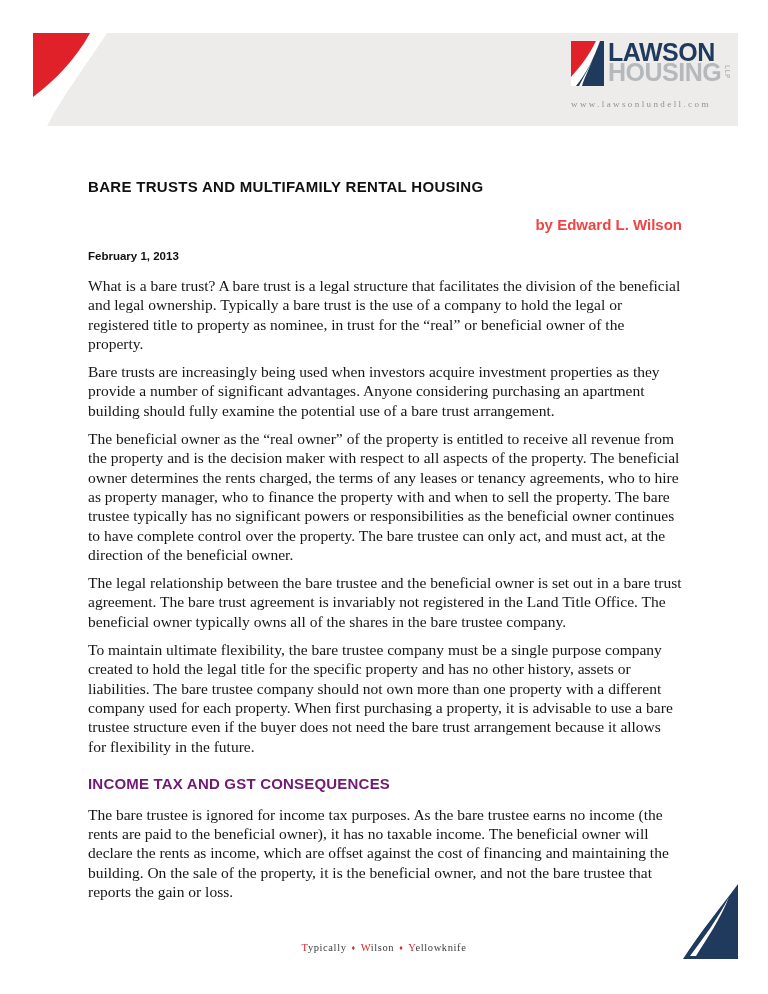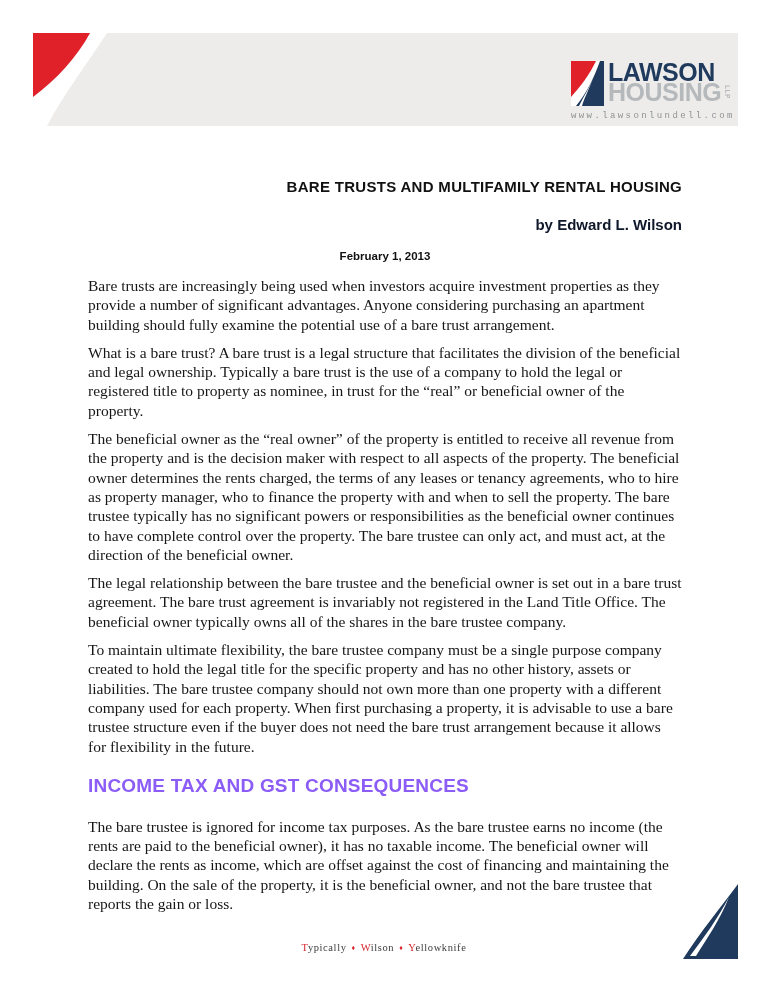--- a/index.html
+++ b/index.html
@@ -11,64 +11,64 @@
   }
 
   
   .banner {
     position:absolute; left:33px; top:33px; width:705px; height:93px;
     background:#edeceb;
   }
   .corner-swoosh { position:absolute; left:0; top:0; }
 
   .logo {
-    position:absolute; right:5px; top:28px; width:162px;
+    position:absolute; right:5px; top:8px; width:162px;
   }
   .logo-row { display:flex; align-items:flex-start; }
   .logo-mark { flex:0 0 auto; margin-right:4px; }
   .logo-text {
     font-family:"Liberation Sans", sans-serif; font-weight:bold;
     font-size:25px; line-height:20px; letter-spacing:-0.5px; margin-top:1px;
   }
   .logo-line1 { color:#1f3a5c; }
   .logo-line2 { color:#b5b9bc; position:relative; }
   .logo-llp {
     position:absolute; right:-9px; top:3px;
     font-size:6.5px; letter-spacing:0.5px; line-height:1;
     writing-mode:vertical-rl; color:#b5b9bc;
   }
   .logo-url {
-    font-family:Liberation Mono, monospace;
+    font-family:Liberation Serif, serif;
     font-size:9px; letter-spacing:2.4px; color:#8f9295;
-    margin-top:5px; white-space:nowrap;
+    margin-top:13px; white-space:nowrap;
   }
 
   
   .content { position:absolute; left:88px; top:178px; width:594px; }
   .doc-title {
     font-family:"Liberation Sans", sans-serif; font-weight:bold;
-    font-size:15px; letter-spacing:0.3px; text-align:right; color:#111;
+    font-size:15px; letter-spacing:0.3px; text-align:left; color:#111;
   }
   .byline {
     font-family:"Liberation Sans", sans-serif; font-weight:bold;
-    font-size:15px; text-align:right; color:#0f172a; margin-top:21px;
+    font-size:15px; text-align:right; color:#ef4444; margin-top:21px;
   }
   .dateline {
     font-family:"Liberation Sans", sans-serif; font-weight:bold;
-    font-size:11.5px; text-align:center; color:#111; margin-top:17px;
+    font-size:11.5px; text-align:left; color:#111; margin-top:17px;
   }
   .body-text { margin-top:14px; }
   .body-text p {
     font-size:15.5px; line-height:19.3px; color:#161616;
     margin:0 0 9px 0; text-align:left;
   }
   .section-heading {
     font-family:"Liberation Sans", sans-serif; font-weight:bold;
-    font-size:19px; letter-spacing:0.2px; color:#8b5cf6;
-    margin:19px 0 20px 0;
+    font-size:15px; letter-spacing:0.2px; color:#701a75;
+    margin:19px 0 13px 0;
   }
   .italic { font-style:italic; }
 
   
   .footer {
     position:absolute; left:0; top:942px; width:100%;
     text-align:center; font-family:"Liberation Serif", serif;
     font-size:10.5px; letter-spacing:0.6px; color:#3c3c3c;
   }
   .city { display:inline-block; }
@@ -109,22 +109,22 @@
       <div class="logo-url">www.lawsonlundell.com</div>
     </div>
   </div>
 
   <div class="content">
     <div class="doc-title">BARE TRUSTS AND MULTIFAMILY RENTAL HOUSING</div>
     <div class="byline">by Edward L. Wilson</div>
     <div class="dateline">February 1, 2013</div>
 
     <div class="body-text">
+      <p>What is a bare trust? A bare trust is a legal structure that facilitates the division of the beneficial and legal ownership. Typically a bare trust is the use of a company to hold the legal or registered title to property as nominee, in trust for the “real” or beneficial owner of the property.</p>
       <p>Bare trusts are increasingly being used when investors acquire investment properties as they provide a number of significant advantages. Anyone considering purchasing an apartment building should fully examine the potential use of a bare trust arrangement.</p>
-      <p>What is a bare trust? A bare trust is a legal structure that facilitates the division of the beneficial and legal ownership. Typically a bare trust is the use of a company to hold the legal or registered title to property as nominee, in trust for the “real” or beneficial owner of the property.</p>
       <p>The beneficial owner as the “real owner” of the property is entitled to receive all revenue from the property and is the decision maker with respect to all aspects of the property. The beneficial owner determines the rents charged, the terms of any leases or tenancy agreements, who to hire as property manager, who to finance the property with and when to sell the property. The bare trustee typically has no significant powers or responsibilities as the beneficial owner continues to have complete control over the property. The bare trustee can only act, and must act, at the direction of the beneficial owner.</p>
       <p>The legal relationship between the bare trustee and the beneficial owner is set out in a bare trust agreement. The bare trust agreement is invariably not registered in the Land Title Office. The beneficial owner typically owns all of the shares in the bare trustee company.</p>
       <p>To maintain ultimate flexibility, the bare trustee company must be a single purpose company created to hold the legal title for the specific property and has no other history, assets or liabilities. The bare trustee company should not own more than one property with a different company used for each property. When first purchasing a property, it is advisable to use a bare trustee structure even if the buyer does not need the bare trust arrangement because it allows for flexibility in the future.</p>
 
       <div class="section-heading">INCOME TAX AND GST CONSEQUENCES</div>
 
       <p>The bare trustee is ignored for income tax purposes. As the bare trustee earns no income (the rents are paid to the beneficial owner), it has no taxable income. The beneficial owner will declare the rents as income, which are offset against the cost of financing and maintaining the building. On the sale of the property, it is the beneficial owner, and not the bare trustee that reports the gain or loss.</p>
     </div>
   </div>
 

